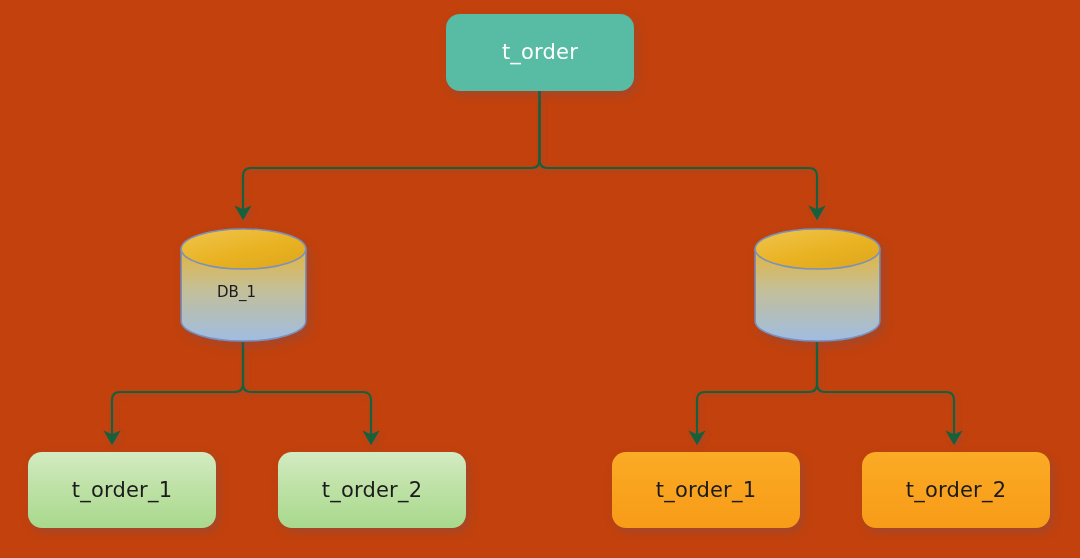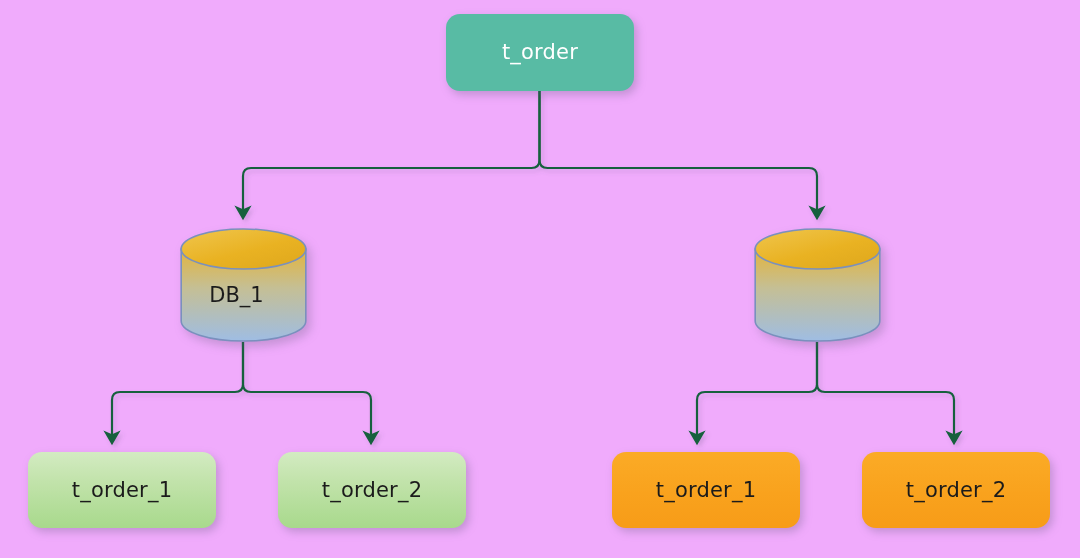--- a/index.html
+++ b/index.html
@@ -10,21 +10,21 @@
   body {
     width: 1080px;
     height: 558px;
     font-family: "DejaVu Sans", sans-serif;
     overflow: hidden;
   }
   #diagram {
     position: relative;
     width: 1080px;
     height: 558px;
-    background: #f0abfc;
+    background: #c2410c;
   }
   #edges {
     position: absolute;
     left: 0;
     top: 0;
     width: 1080px;
     height: 558px;
   }
   .node {
     position: absolute;
@@ -68,21 +68,21 @@
   .cyl svg {
     display: block;
     overflow: visible;
   }
   .cyl .label {
     position: absolute;
     left: 0;
     right: 14px;
     top: 50%;
     transform: translateY(-2px);
-    font-size: 21px;
+    font-size: 15px;
     color: #1b1b1b;
   }
 </style>
 </head>
 <body>
 
 <div id="diagram">
 
   <svg id="edges" viewBox="0 0 1080 558" width="1080" height="558" xmlns="http://www.w3.org/2000/svg">
     <defs>

